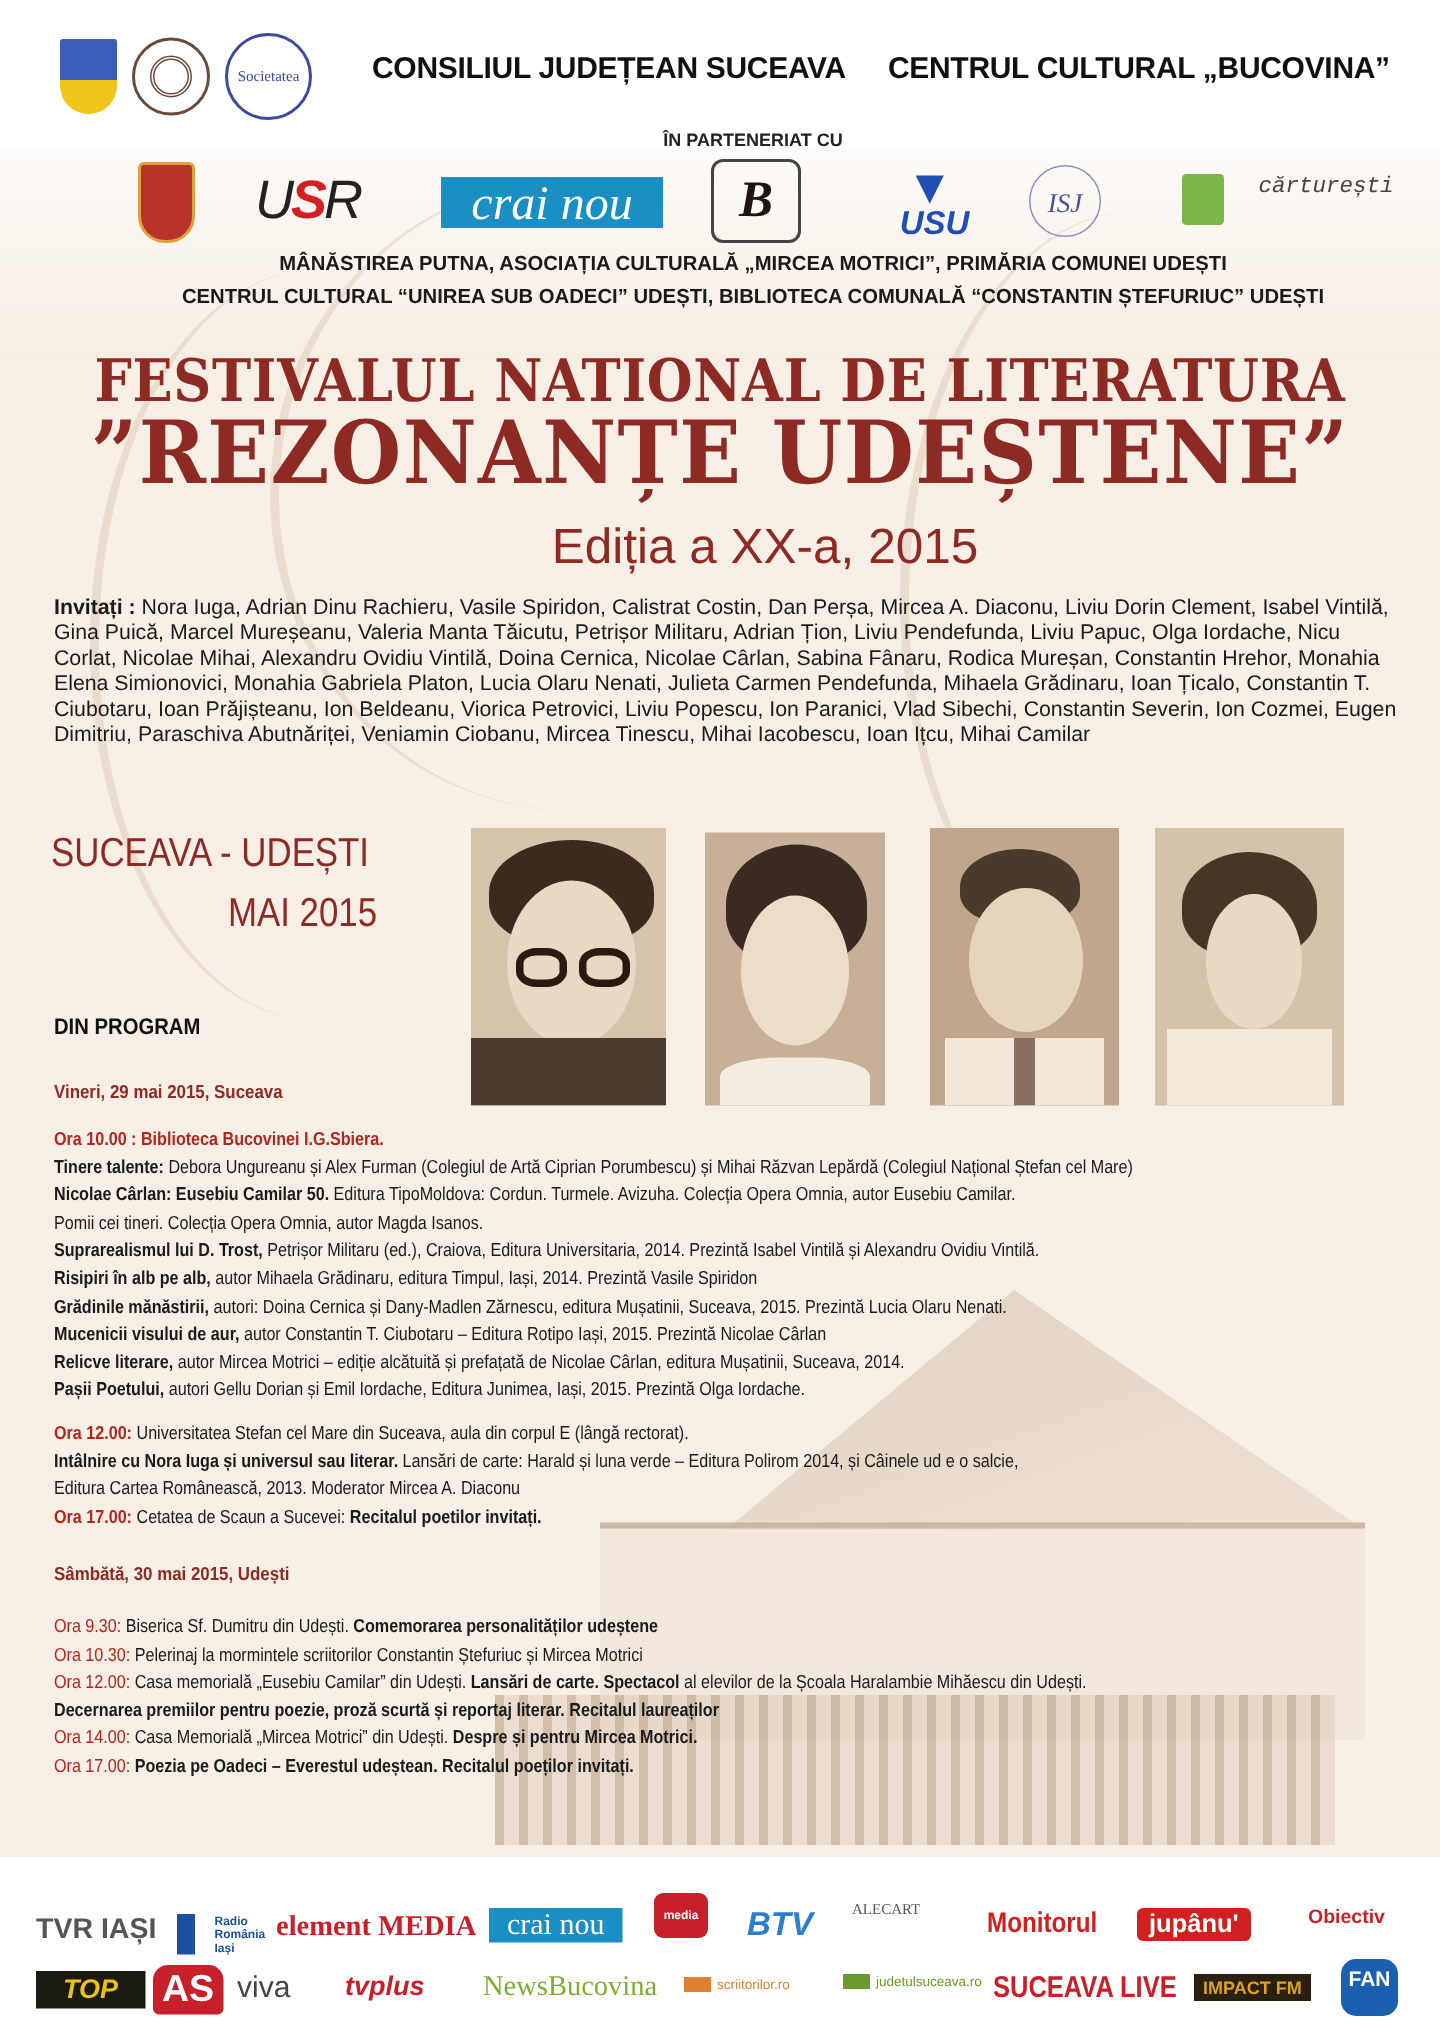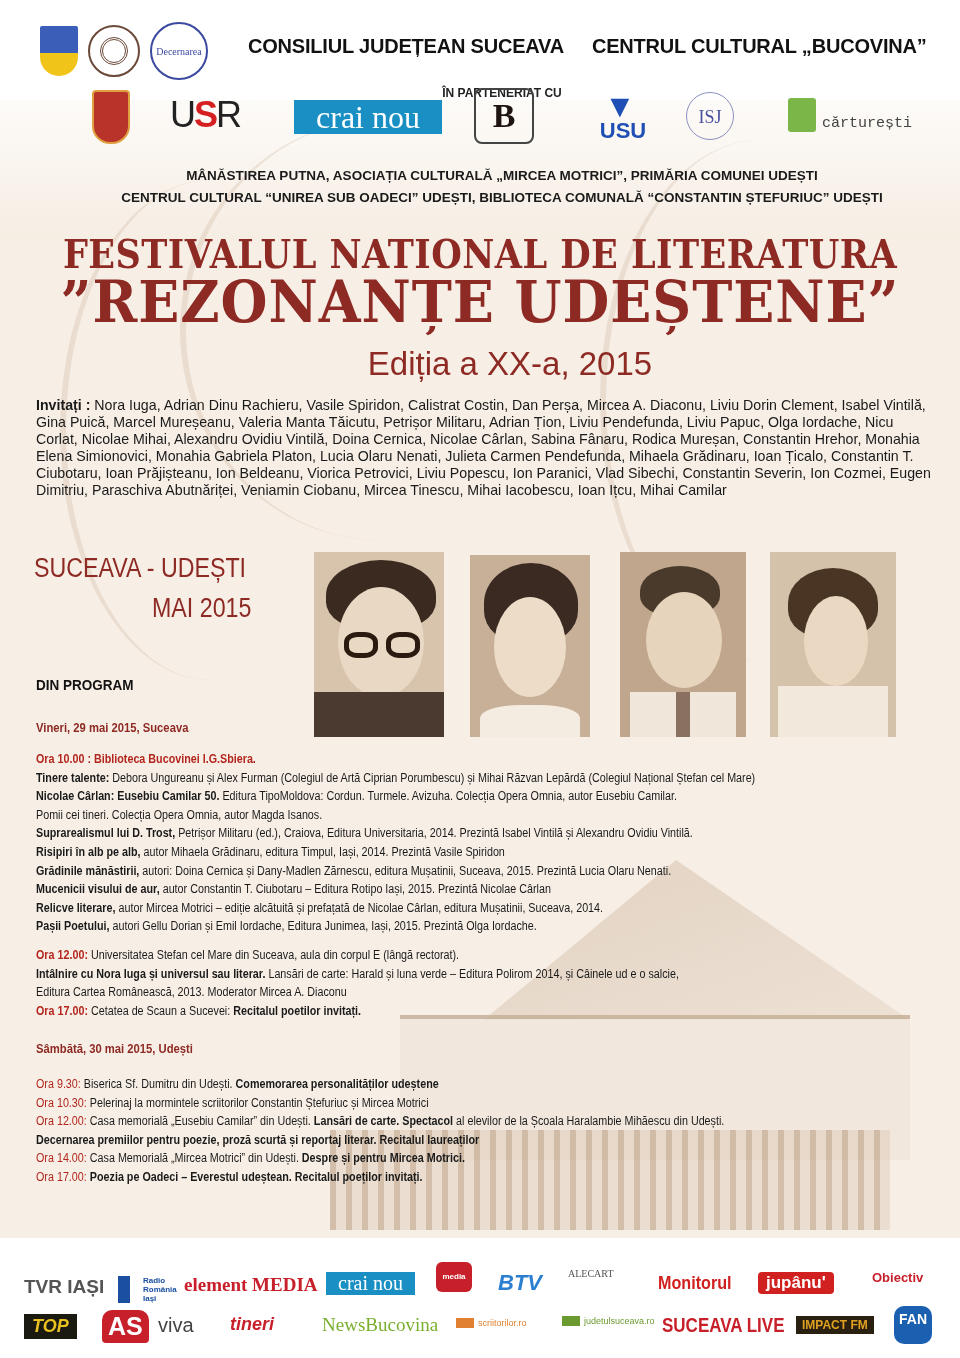--- a/index.html
+++ b/index.html
@@ -19,31 +19,31 @@
   
   .hdr-logos { position: absolute; left: 40px; top: 22px; display: flex; gap: 10px; align-items: center; }
   .crest { width: 38px; height: 50px; background: linear-gradient(#3b5fb8 0 55%, #f0c419 55%); border-radius: 2px 2px 20px 20px; }
   .ring { width: 52px; height: 52px; border-radius: 50%; border: 2px solid #6b4a3a; position: relative; }
   .ring::after { content: ""; position: absolute; inset: 10px; border-radius: 50%; border: 3px double #6b4a3a; }
   .soc { width: 58px; height: 58px; border-radius: 50%; border: 2px solid #3b4aa0; display:flex; align-items:center; justify-content:center; font-size: 10px; color:#3b4aa0; font-family: "Liberation Serif", serif; }
   .hdr-text { position: absolute; left: 248px; top: 36px; font-size: 20px; font-weight: bold; line-height: 21px; color: #111; letter-spacing: -0.2px; }
   .hdr-text .row1 span { margin-right: 28px; }
   .partener { position: absolute; left: 0; width: 960px; top: 86px; text-align: center; font-size: 12px; font-weight: bold; color: #222; padding-left: 44px; }
 
-  .partner-logos { position: absolute; left: 88px; top: 88px; width: 840px; height: 62px; }
+  .partner-logos { position: absolute; left: 88px; top: 106px; width: 840px; height: 62px; font-style: italic; }
   .pl { position: absolute; top: 0; }
   .pl-bison { left: 4px; top: 2px; width: 38px; height: 54px; background: #b8332a; border-radius: 4px 4px 18px 18px; border: 2px solid #e0a040; }
   .pl-usr { left: 82px; top: 6px; font-size: 36px; font-family: "Liberation Sans", sans-serif; color: #222; letter-spacing: -2px; }
   .pl-usr b { color: #d42020; }
   .pl-crai { left: 206px; top: 12px; width: 148px; height: 34px; background: #1a8fc4; color: #fff; font-family: "Liberation Serif", serif; font-size: 32px; line-height: 34px; text-align: center; }
   .pl-bib { left: 386px; top: 0; width: 60px; height: 56px; border: 2px solid #444; border-radius: 8px; display:flex; align-items:center; justify-content:center; font-size: 34px; font-weight:bold; font-family:"Liberation Serif", serif; }
   .pl-usu { left: 508px; top: 0; width: 54px; height: 58px; color: #1f4fb5; font-size: 22px; font-weight: bold; text-align: center; padding-top: 30px; }
   .pl-usu::before { content: "\25BC"; position: absolute; top: 0; left: 8px; font-size: 32px; color: #1f4fb5; }
   .pl-isj { left: 598px; top: 4px; width: 48px; height: 48px; border-radius: 50%; border: 1px solid #8a90c0; color:#4a50a0; font-family:"Liberation Serif", serif; font-size: 18px; text-align:center; line-height:48px; }
-  .pl-cart { left: 700px; top: 10px; display:flex; align-items:flex-end; gap:6px; }
+  .pl-cart { left: 700px; top: 10px; display:flex; align-items:flex-start; gap:23px; }
   .pl-cart .book { width: 28px; height: 34px; background: #7ab648; border-radius: 3px; }
   .pl-cart span { font-family: "Liberation Mono", monospace; font-size: 15px; color: #444; }
 
   .org-lines { position: absolute; left: 0; width: 960px; top: 165px; text-align: center; font-size: 13.5px; font-weight: bold; line-height: 22px; color: #1a1a1a; padding-left: 44px; }
 
   
   .title1 { position: absolute; left: 0; width: 960px; top: 231px; text-align: center; font-family: "DejaVu Serif", serif; font-weight: bold; font-size: 39px; color: #8e2a24; letter-spacing: 0.5px; transform: scaleX(0.9); }
   .title2 { position: absolute; left: 0; width: 960px; top: 268px; text-align: center; font-family: "DejaVu Serif", serif; font-weight: bold; font-size: 58px; color: #8e2a24; letter-spacing: 1px; transform: scaleX(0.93); }
   .edition { position: absolute; left: 0; width: 1020px; top: 345px; text-align: center; font-size: 33px; color: #8e2a24; font-family: "Liberation Sans", sans-serif; }
 
@@ -78,21 +78,21 @@
 <div class="bg-top"></div>
 <div class="bg-fade"></div>
 <div class="branch" style="left:60px;top:180px;width:300px;height:500px;"></div>
 <div class="branch" style="left:180px;top:120px;width:400px;height:420px;"></div>
 <div class="branch" style="left:600px;top:140px;width:320px;height:520px;"></div>
 
 <div class="hdr-logos">
   <div class="crest"></div>
   <div class="ring"></div>
   <div class="soc">
-      <span>Decernarea</span>
+      <span>Societatea</span>
     </div>
 </div>
 <div class="hdr-text">
   <div class="row1"><span>CONSILIUL JUDEȚEAN SUCEAVA</span><span>CENTRUL CULTURAL „BUCOVINA”</span></div>
 </div>
 <div class="partener">ÎN PARTENERIAT CU</div>
 
 <div class="partner-logos">
   <div class="pl pl-bison"></div>
   <div class="pl pl-usr">U<b>S</b>R</div>
@@ -195,23 +195,23 @@
   <div class="m" style="left:118px;top:14px;font-size:8px;color:#1b4fa0;width:44px;white-space:normal;border-left:12px solid #1b4fa0;padding-left:13px;line-height:9px;">Radio România Iași</div>
   <div class="m" style="left:184px;top:12px;font-size:19px;color:#c8202a;font-family:'Liberation Serif',serif;">element MEDIA</div>
   <div class="m" style="left:326px;top:10px;font-size:20px;color:#fff;background:#1a8fc4;padding:0 12px;font-family:'Liberation Serif',serif;font-weight:normal;">crai nou</div>
   <div class="m" style="left:436px;top:0px;font-size:8px;color:#fff;background:#c8202a;width:36px;height:30px;border-radius:6px;text-align:center;line-height:30px;">media</div>
   <div class="m" style="left:498px;top:8px;font-size:22px;color:#2a7fd0;font-style:italic;">BTV</div>
   <div class="m" style="left:568px;top:6px;font-size:10px;color:#555;font-family:'Liberation Serif',serif;font-weight:normal;">ALECART</div>
   <div class="m" style="left:658px;top:10px;font-size:19px;color:#d02020;transform:scaleX(0.85);transform-origin:left;">Monitorul</div>
   <div class="m" style="left:758px;top:10px;font-size:17px;color:#fff;background:#d02020;padding:1px 8px;border-radius:4px;">jupânu'</div>
   <div class="m" style="left:872px;top:8px;font-size:13px;color:#c8202a;">Obiectiv</div>
 
-  <div class="m" style="left:24px;top:52px;font-size:18px;color:#e8c020;background:#1a1a10;padding:2px 8px;font-style:italic;">TOP</div>
+  <div class="m" style="left:24px;top:52px;font-size:18px;color:#e8c020;background:#1a1a10;padding:2px 18px;font-style:italic;">TOP</div>
   <div class="m" style="left:102px;top:48px;font-size:25px;color:#fff;background:#c8202a;padding:2px 6px;border-radius:10px 10px 4px 4px;">AS</div>
   <div class="m" style="left:158px;top:52px;font-size:20px;color:#444;font-weight:normal;">viva</div>
-  <div class="m" style="left:230px;top:52px;font-size:18px;color:#c8202a;font-style:italic;">tineri</div>
+  <div class="m" style="left:230px;top:52px;font-size:18px;color:#c8202a;font-style:italic;">tvplus</div>
   <div class="m" style="left:322px;top:52px;font-size:19px;color:#7ab030;font-family:'Liberation Serif',serif;font-weight:normal;">NewsBucovina</div>
   <div class="m" style="left:456px;top:56px;font-size:9px;color:#e08030;border-left:18px solid #e08030;padding-left:4px;font-weight:normal;">scriitorilor.ro</div>
   <div class="m" style="left:562px;top:54px;font-size:9px;color:#6a9a30;border-left:18px solid #6a9a30;padding-left:4px;font-weight:normal;">judetulsuceava.ro</div>
   <div class="m" style="left:662px;top:52px;font-size:20px;color:#c8202a;transform:scaleX(0.85);transform-origin:left;">SUCEAVA LIVE</div>
   <div class="m" style="left:796px;top:54px;font-size:12px;color:#e0a020;background:#2a2010;padding:2px 6px;">IMPACT FM</div>
   <div class="m" style="left:894px;top:44px;font-size:14px;color:#fff;background:#1a5fb0;width:38px;height:38px;border-radius:10px;text-align:center;line-height:26px;">FAN</div>
 </div>
 
 </body></html>

